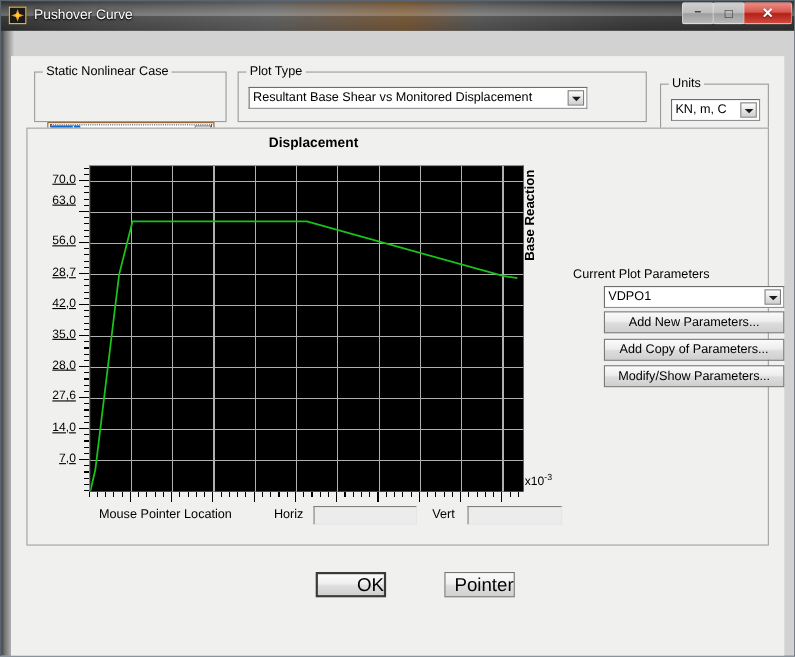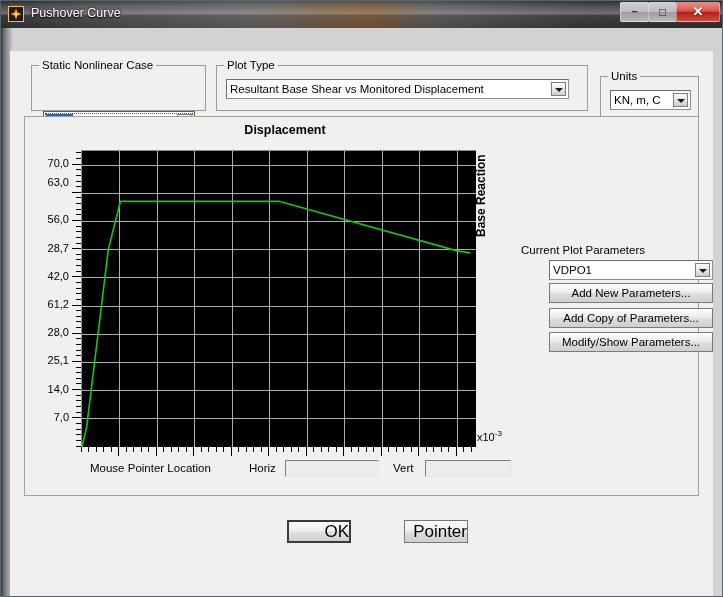--- a/index.html
+++ b/index.html
@@ -222,20 +222,21 @@
   #plotarea svg { display:block; }
 
   
   .ylab {
     position: absolute;
     width: 44px;
     text-align: right;
     font-size: 11px;
     color: #000;
     white-space: nowrap;
+    text-decoration: underline;
   }
   
   .xlab {
     position: absolute;
     font-size: 11px;
     color: #000;
     white-space: nowrap;
   }
   #x-exp {
     position: absolute;
@@ -344,44 +345,44 @@
     <div class="groupbox" style="left:21px; top:14px; width:175px; height:46px;">
       <span class="gb-title">Static Nonlinear Case</span>
       <div class="combo focused" style="left:11px; top:13px; width:152px;margin-top:32px;">
         <span class="cval selected">push</span>
         <span class="carrow"></span>
       </div>
     </div>
 
     <div class="groupbox" style="left:206px; top:14px; width:372px; height:46px;">
       <span class="gb-title">Plot Type</span>
-      <div class="combo" style="left:9px; top:13px; width:343px;">
+      <div class="combo" style="left:9px; top:13px; width:308px;">
         <span class="cval">Resultant Base Shear vs Monitored Displacement</span>
         <span class="carrow"></span>
       </div>
     </div>
 
     <div class="groupbox" style="left:590px; top:14px; width:99px; height:46px;margin-top:11px;">
       <span class="gb-title">Units</span>
       <div class="combo" style="left:9px; top:13px; width:81px;">
         <span class="cval">KN, m, C</span>
         <span class="carrow"></span>
       </div>
     </div>
 
     <div id="plotpanel">
 
       <div id="plot-title">Displacement</div>
 
       <div id="yaxis-labels">
           <div class="ylab" style="left: 0px; top: 293.81px;">7,0</div>
           <div class="ylab" style="left: 0px; top: 265.619px;">14,0</div>
-          <div class="ylab" style="left: 0px; top: 237.429px;">25,1</div>
+          <div class="ylab" style="left: 0px; top: 237.429px;">27,6</div>
           <div class="ylab" style="left: 0px; top: 209.238px;">28,0</div>
-          <div class="ylab" style="left: 0px; top: 181.048px;">61,2</div>
+          <div class="ylab" style="left: 0px; top: 181.048px;">35,0</div>
           <div class="ylab" style="left: 0px; top: 152.857px;">42,0</div>
           <div class="ylab" style="left: 0px; top: 124.667px;">28,7</div>
           <div class="ylab" style="left: 0px; top: 96.4762px;">56,0</div>
           <div class="ylab" style="left: 0px; top: 59px;">63,0</div>
           <div class="ylab" style="left: 0px; top: 40.0952px;">70,0</div>
         </div>
       <div id="xaxis-labels">
           <div class="xlab" style="left: 84.2238px; top: 312px;">20,</div>
           <div class="xlab" style="left: 121.748px; top: 312px;">40,</div>
           <div class="xlab" style="left: 159.271px; top: 312px;">60,</div>

